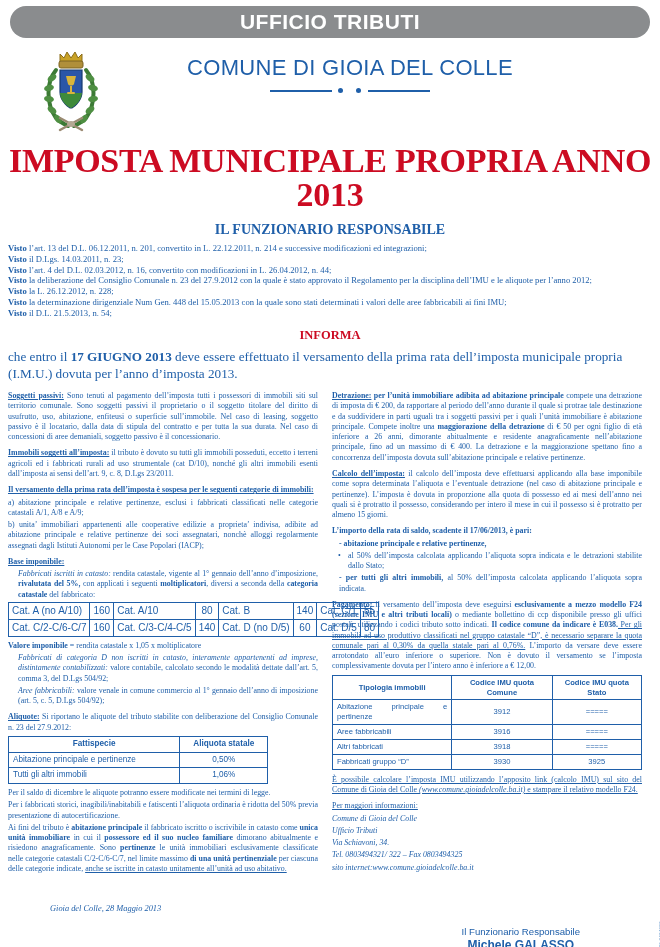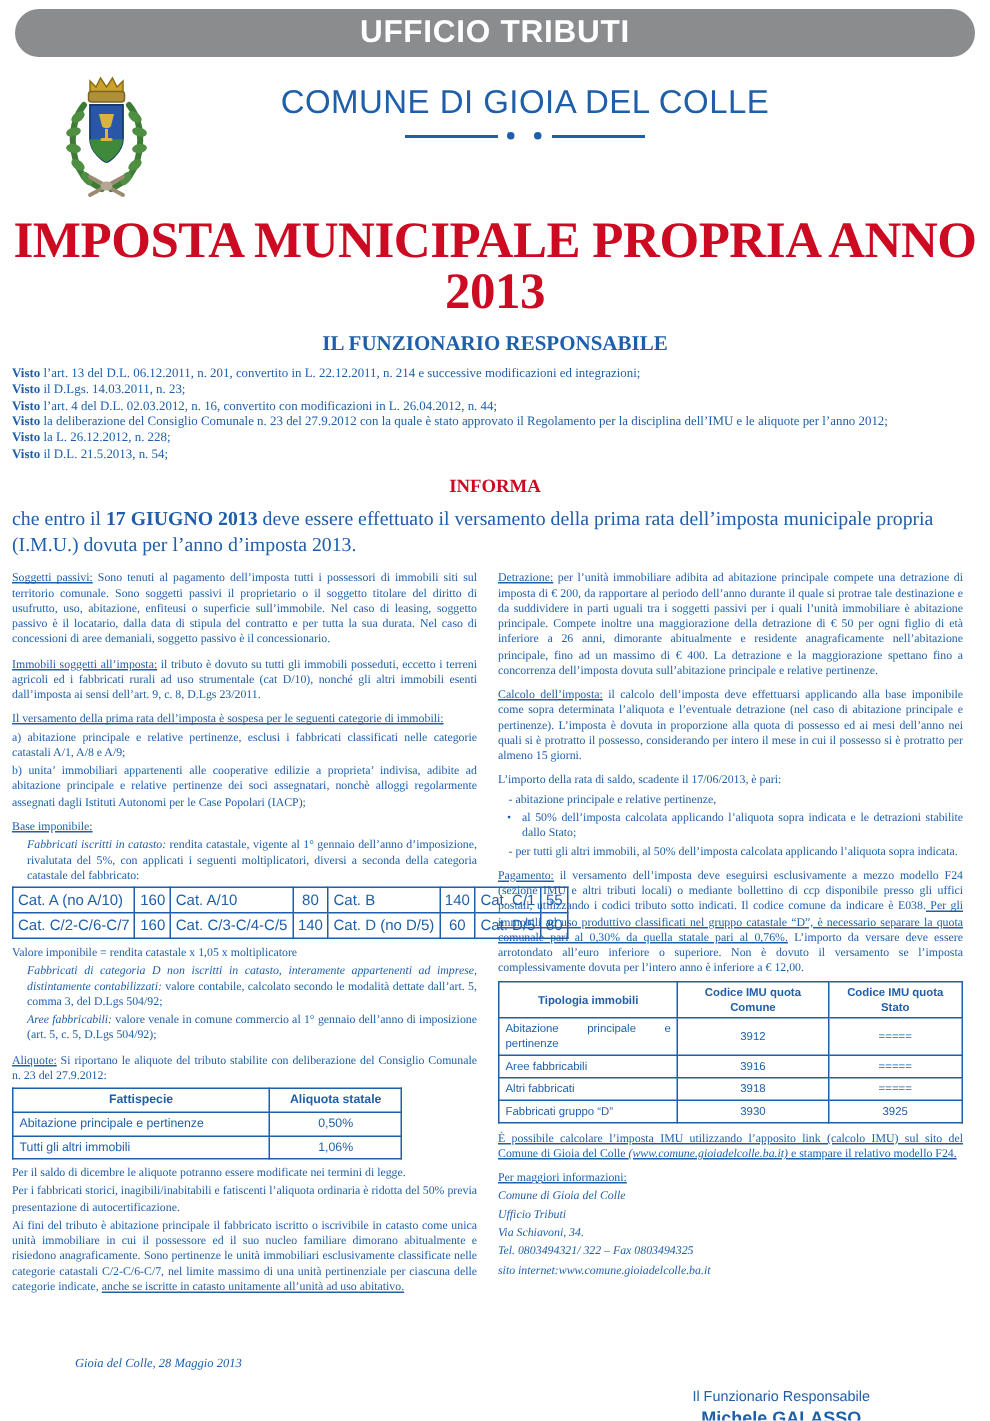--- a/index.html
+++ b/index.html
@@ -162,21 +162,21 @@
     width: 310px;
     font-size: 7.9px;
     line-height: 1.3;
     color: #1f5fa9;
     text-align: justify;
   }
   .col p {
     margin: 0 0 6px 0;
   }
   .col p.tight { margin-bottom: 2px; }
-  .col b { font-weight: normal; }
+  .col b { font-weight: bold; }
   .col i { font-style: italic; }
   .u { text-decoration: underline; }
   .hang {
     padding-left: 10px;
   }
   .bullet-line {
     padding-left: 16px;
     position: relative;
   }
   .bullet-line::before {
@@ -323,20 +323,21 @@
 
   <div class="main-title">IMPOSTA MUNICIPALE PROPRIA ANNO 2013</div>
   <div class="sub-title">IL FUNZIONARIO RESPONSABILE</div>
 
   <div class="visto-list">
     <p><b>Visto</b> <span>l’art. 13 del D.L. 06.12.2011, n. 201, convertito in L. 22.12.2011, n. 214 e successive modificazioni ed integrazioni;</span></p>
     <p><b>Visto</b> <span>il D.Lgs. 14.03.2011, n. 23;</span></p>
     <p><b>Visto</b> <span>l’art. 4 del D.L. 02.03.2012, n. 16, convertito con modificazioni in L. 26.04.2012, n. 44;</span></p>
     <p><b>Visto</b> <span>la deliberazione del Consiglio Comunale n. 23 del 27.9.2012 con la quale è stato approvato il Regolamento per la disciplina dell’IMU e le aliquote per l’anno 2012;</span></p>
     <p><b>Visto</b> <span>la L. 26.12.2012, n. 228;</span></p>
+    <p><b>Visto</b> <span>la determinazione dirigenziale Num Gen. 448 del 15.05.2013 con la quale sono stati determinati i valori delle aree fabbricabili ai fini IMU;</span></p>
     <p><b>Visto</b> <span>il D.L. 21.5.2013, n. 54;</span></p>
   </div>
 
   <div class="informa">INFORMA</div>
   <div class="lead"><span>che entro il </span><b>17 GIUGNO 2013</b><span> deve essere effettuato il versamento della prima rata dell’imposta municipale propria (I.M.U.) dovuta per l’anno d’imposta 2013.</span></div>
 
   <div class="columns">
 
     <div class="col">
 

